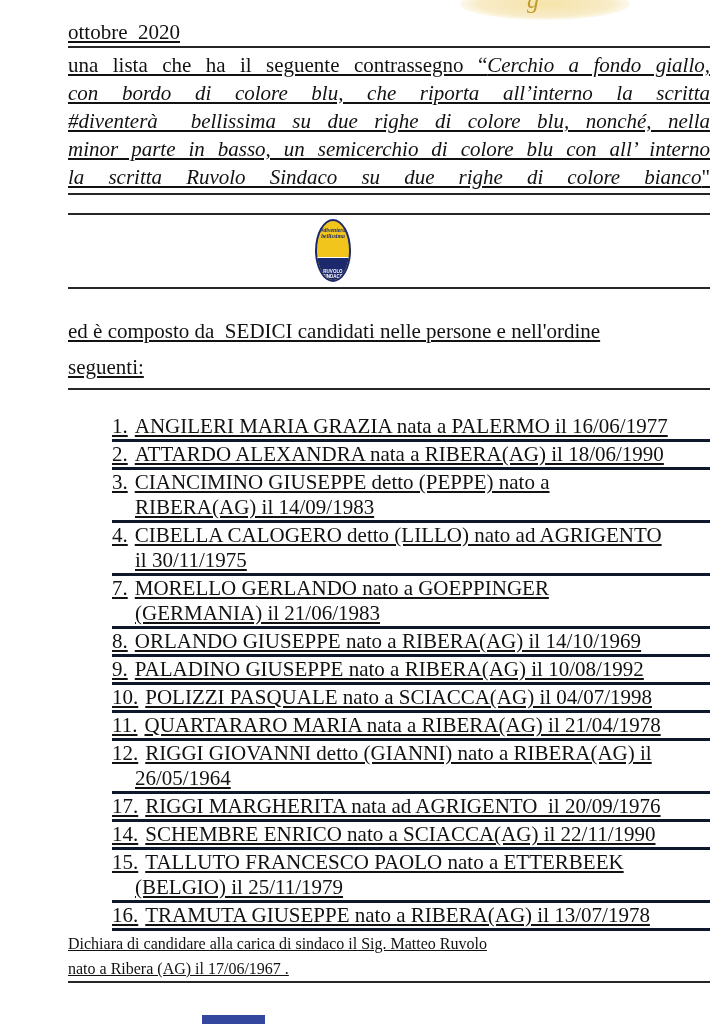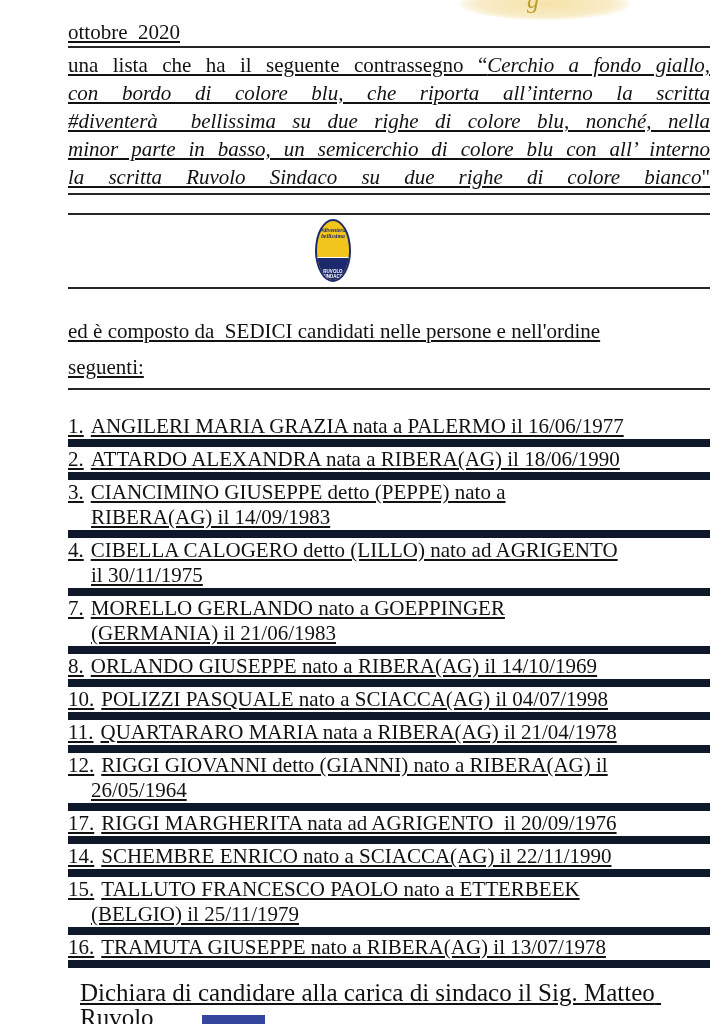--- a/index.html
+++ b/index.html
@@ -70,28 +70,29 @@
   .comp {
     margin:24px 0 0 0;
     font-size:21px; line-height:36px;
     white-space:pre-wrap;
     border-bottom:2px solid #262626;
     padding-bottom:3px;
   }
   .list { margin-top:24px; }
   .item {
     font-size:21px; line-height:25px;
-    border-bottom:8px solid #0f172a;
+    border-bottom:3px solid #0f172a;
     padding-left:23px;
     white-space:pre-wrap;
+    margin-left:44px;
   }
   .num { margin-left:-23px; padding-right:7px; }
   .decl {
-    margin:12px;
-    font-size:25px; line-height:25px;
+    margin:0;
+    font-size:16px; line-height:25px;
     white-space:pre-wrap;
     border-bottom:2px solid #262626;
   }
   .blob {
     position:absolute; left:460px; top:-12px;
     width:170px; height:32px;
     border-radius:50%;
     background:radial-gradient(ellipse at center,
       var(--highlight-yellow,#f6e3a8) 0%,
       #f8ecc8 55%,
@@ -160,20 +161,21 @@
       <div class="item"><span class="num">4.</span><span class="txt">CIBELLA CALOGERO detto (LILLO) nato ad AGRIGENTO
 il 30/11/1975</span></div>
 
 
 
       <div class="item"><span class="num">7.</span><span class="txt">MORELLO GERLANDO nato a GOEPPINGER
 (GERMANIA) il 21/06/1983</span></div>
 
       <div class="item"><span class="num">8.</span><span class="txt">ORLANDO GIUSEPPE nato a RIBERA(AG) il 14/10/1969</span></div>
 
+      <div class="item"><span class="num">9.</span><span class="txt">PALADINO GIUSEPPE nato a RIBERA(AG) il 10/08/1992</span></div>
 
       <div class="item"><span class="num">10.</span><span class="txt">POLIZZI PASQUALE nato a SCIACCA(AG) il 04/07/1998</span></div>
 
       <div class="item"><span class="num">11.</span><span class="txt">QUARTARARO MARIA nata a RIBERA(AG) il 21/04/1978</span></div>
 
       <div class="item"><span class="num">12.</span><span class="txt">RIGGI GIOVANNI detto (GIANNI) nato a RIBERA(AG) il
 26/05/1964</span></div>
 
       <div class="item"><span class="num">17.</span><span class="txt">RIGGI MARGHERITA nata ad AGRIGENTO  il 20/09/1976</span></div>
 

